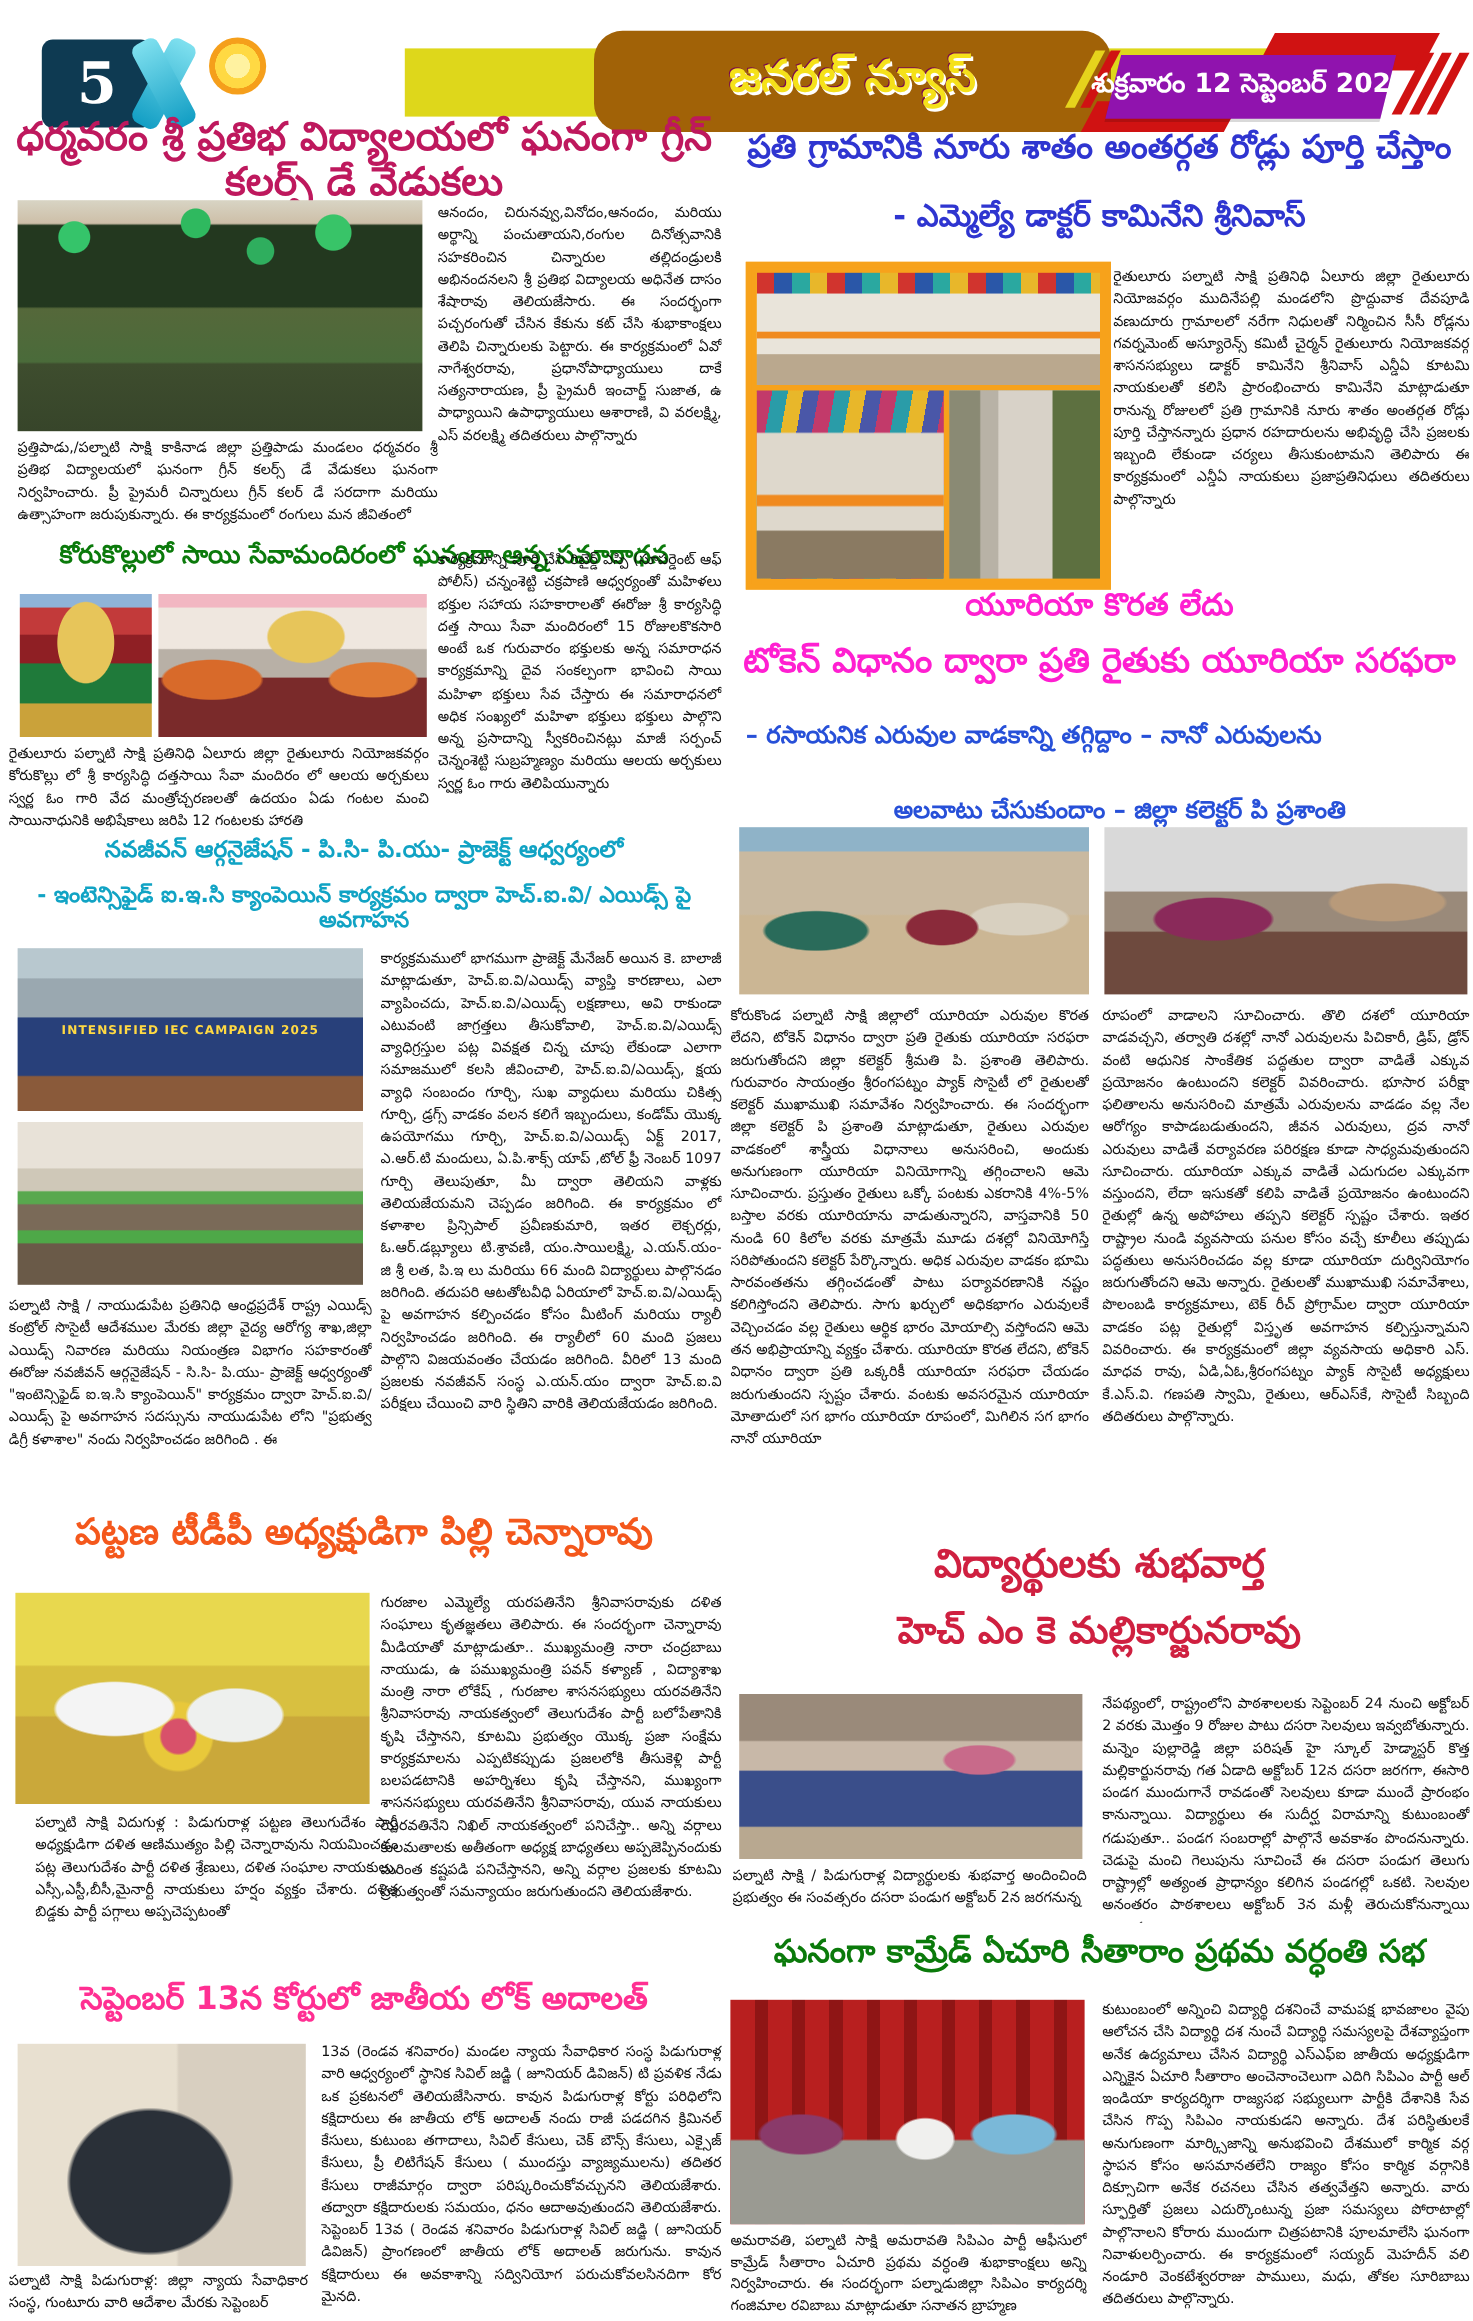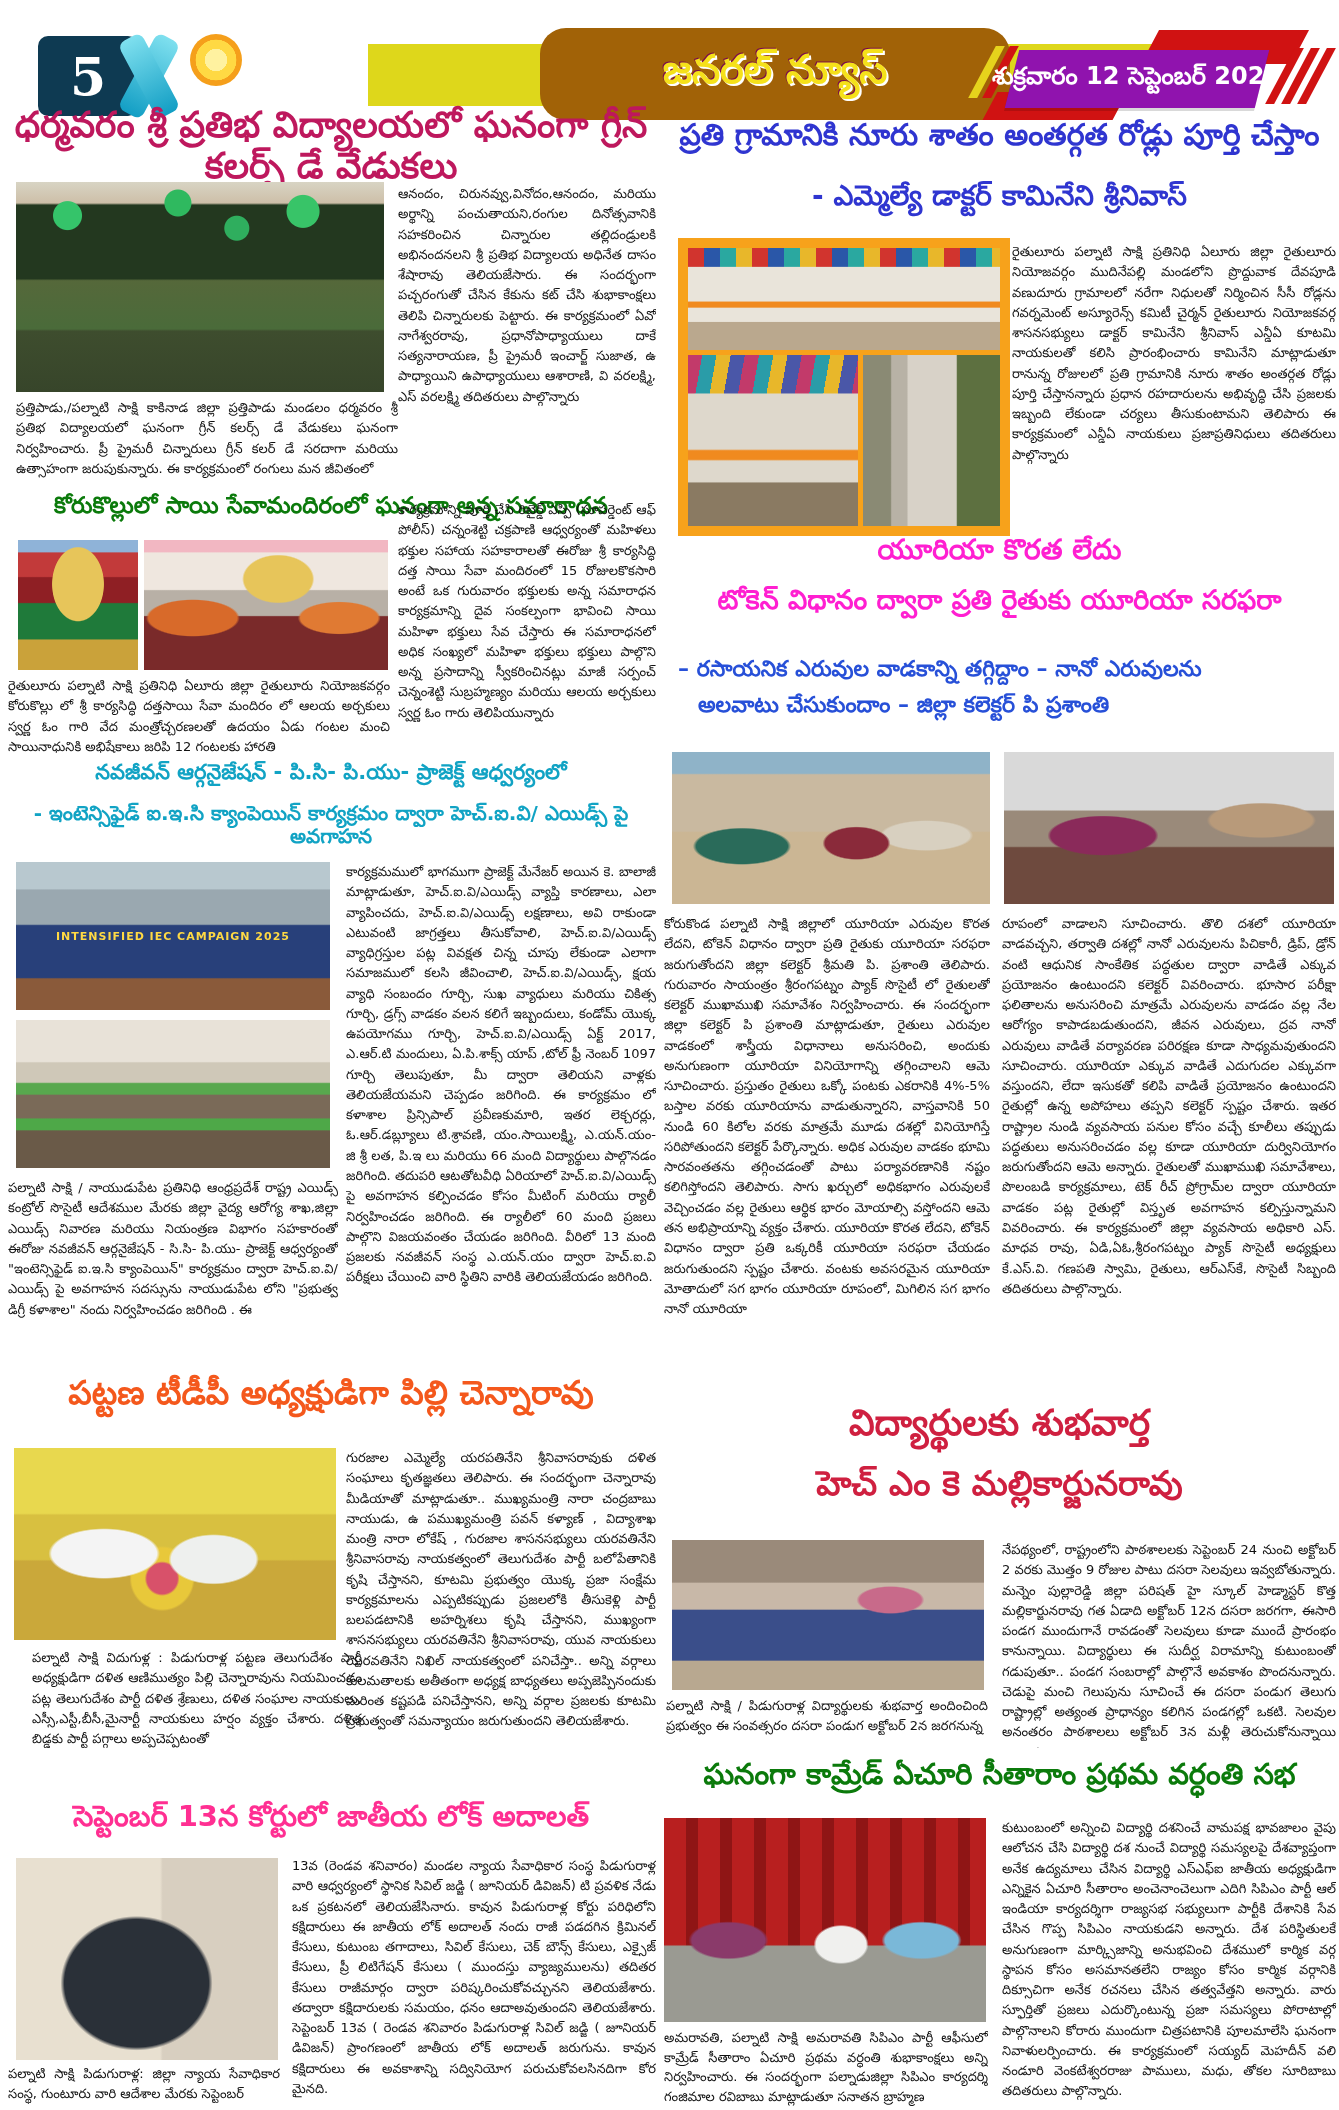--- a/index.html
+++ b/index.html
@@ -167,23 +167,23 @@
     <div class="abs mla-frame" style="left:678px;top:238px;width:322px;height:288px;">
       <div class="photo ph-mla-big" style="left:5px;top:5px;width:312px;height:102px;"></div>
       <div class="photo ph-mla-canopy" style="left:5px;top:112px;width:170px;height:171px;"></div>
       <div class="photo ph-mla-road" style="left:180px;top:112px;width:137px;height:171px;"></div>
     </div>
     <div class="abs bt" style="left:1012px;top:242px;width:324px;height:286px;">రైతులూరు పల్నాటి సాక్షి ప్రతినిధి  ఏలూరు జిల్లా రైతులూరు నియోజవర్గం ముదినేపల్లి మండలోని ప్రొద్దువాక దేవపూడి వణుదూరు గ్రామాలలో నరేగా నిధులతో నిర్మించిన సీసీ రోడ్లను గవర్నమెంట్ అస్యూరెన్స్ కమిటీ చైర్మన్ రైతులూరు నియోజకవర్గ శాసనసభ్యులు డాక్టర్ కామినేని శ్రీనివాస్ ఎన్డీఏ కూటమి నాయకులతో కలిసి ప్రారంభించారు కామినేని మాట్లాడుతూ రానున్న రోజులలో ప్రతి గ్రామానికి నూరు శాతం అంతర్గత రోడ్లు పూర్తి చేస్తానన్నారు ప్రధాన రహదారులను అభివృద్ధి చేసి ప్రజలకు ఇబ్బంది లేకుండా చర్యలు తీసుకుంటామని తెలిపారు ఈ కార్యక్రమంలో ఎన్డీఏ నాయకులు ప్రజాప్రతినిధులు తదితరులు పాల్గొన్నారు</div>
   </div>
 
   <div>
     <div class="abs hl" style="left:660px;top:534px;width:679px;height:42px;font-size:28px;color:#ff1fd1;">యూరియా కొరత లేదు</div>
-    <div class="abs hl" style="left:660px;top:584px;width:679px;height:46px;font-size:27px;color:#ff1fd1;">టోకెన్ విధానం ద్వారా ప్రతి రైతుకు యూరియా సరఫరా</div>
+    <div class="abs hl" style="left:660px;top:584px;width:679px;height:46px;font-size:31px;color:#ff1fd1;">టోకెన్ విధానం ద్వారా ప్రతి రైతుకు యూరియా సరఫరా</div>
     <div class="abs hl" style="left:660px;top:656px;width:640px;height:38px;font-size:22px;color:#2750d8;text-align:left;padding-left:18px;">– రసాయనిక ఎరువుల వాడకాన్ని తగ్గిద్దాం  –  నానో ఎరువులను</div>
-    <div class="abs hl" style="left:660px;top:692px;width:640px;height:38px;font-size:22px;color:#2750d8;text-align:left;padding-left:38px;">అలవాటు    చేసుకుందాం –  జిల్లా కలెక్టర్ పి ప్రశాంతి</div>
+    <div class="abs hl" style="left:660px;top:725px;width:640px;height:38px;font-size:22px;color:#2750d8;text-align:center;padding-left:38px;">అలవాటు    చేసుకుందాం –  జిల్లా కలెక్టర్ పి ప్రశాంతి</div>
     <div class="photo ph-street" style="left:672px;top:752px;width:318px;height:152px;"></div>
     <div class="photo ph-office" style="left:1004px;top:752px;width:330px;height:152px;"></div>
     <div class="abs bt" style="left:664px;top:914px;width:326px;height:486px;">కోరుకొండ పల్నాటి సాక్షి జిల్లాలో యూరియా ఎరువుల కొరత లేదని, టోకెన్ విధానం ద్వారా ప్రతి రైతుకు యూరియా సరఫరా జరుగుతోందని జిల్లా కలెక్టర్ శ్రీమతి పి. ప్రశాంతి తెలిపారు. గురువారం సాయంత్రం శ్రీరంగపట్నం ప్యాక్ సొసైటీ లో రైతులతో కలెక్టర్ ముఖాముఖి సమావేశం నిర్వహించారు. ఈ సందర్భంగా జిల్లా కలెక్టర్ పి ప్రశాంతి మాట్లాడుతూ,  రైతులు ఎరువుల వాడకంలో శాస్త్రీయ విధానాలు అనుసరించి, అందుకు అనుగుణంగా యూరియా వినియోగాన్ని తగ్గించాలని ఆమె సూచించారు. ప్రస్తుతం రైతులు ఒక్కో పంటకు ఎకరానికి 4%-5% బస్తాల వరకు యూరియాను వాడుతున్నారని, వాస్తవానికి 50 నుండి 60 కిలోల వరకు మాత్రమే మూడు దశల్లో వినియోగిస్తే సరిపోతుందని కలెక్టర్ పేర్కొన్నారు. అధిక ఎరువుల వాడకం భూమి సారవంతతను తగ్గించడంతో పాటు పర్యావరణానికి నష్టం కలిగిస్తోందని తెలిపారు. సాగు ఖర్చులో అధికభాగం ఎరువులకే వెచ్చించడం వల్ల రైతులు ఆర్థిక భారం మోయాల్సి వస్తోందని ఆమె తన అభిప్రాయాన్ని వ్యక్తం చేశారు. యూరియా కొరత లేదని, టోకెన్ విధానం ద్వారా ప్రతి ఒక్కరికీ యూరియా సరఫరా చేయడం జరుగుతుందని స్పష్టం చేశారు. వంటకు అవసరమైన యూరియా మోతాదులో సగ భాగం యూరియా రూపంలో, మిగిలిన సగ భాగం నానో యూరియా</div>
     <div class="abs bt" style="left:1002px;top:914px;width:334px;height:486px;">రూపంలో వాడాలని సూచించారు. తొలి దశలో యూరియా వాడవచ్చని, తర్వాతి దశల్లో నానో ఎరువులను పిచికారీ, డ్రిప్, డ్రోన్ వంటి ఆధునిక సాంకేతిక పద్ధతుల ద్వారా వాడితే ఎక్కువ ప్రయోజనం ఉంటుందని కలెక్టర్ వివరించారు. భూసార పరీక్షా ఫలితాలను అనుసరించి మాత్రమే ఎరువులను వాడడం వల్ల నేల ఆరోగ్యం కాపాడబడుతుందని, జీవన ఎరువులు, ద్రవ నానో ఎరువులు వాడితే వర్యావరణ పరిరక్షణ కూడా సాధ్యమవుతుందని సూచించారు. యూరియా ఎక్కువ వాడితే ఎదుగుదల ఎక్కువగా వస్తుందని, లేదా ఇసుకతో కలిపి వాడితే ప్రయోజనం ఉంటుందని రైతుల్లో ఉన్న అపోహలు తప్పని కలెక్టర్ స్పష్టం చేశారు. ఇతర రాష్ట్రాల నుండి వ్యవసాయ పనుల కోసం వచ్చే కూలీలు తప్పుడు పద్ధతులు అనుసరించడం వల్ల కూడా యూరియా దుర్వినియోగం జరుగుతోందని ఆమె అన్నారు. రైతులతో ముఖాముఖి సమావేశాలు, పొలంబడి కార్యక్రమాలు, టెక్ రీచ్ ప్రోగ్రామ్‌ల ద్వారా యూరియా వాడకం పట్ల రైతుల్లో విస్తృత అవగాహన కల్పిస్తున్నామని వివరించారు. ఈ కార్యక్రమంలో జిల్లా వ్యవసాయ అధికారి ఎస్. మాధవ రావు, ఏడి,ఏఓ,శ్రీరంగపట్నం ప్యాక్ సొసైటీ అధ్యక్షులు కే.ఎస్.వి. గణపతి స్వామి, రైతులు, ఆర్ఎస్‌కే, సొసైటీ సిబ్బంది తదితరులు పాల్గొన్నారు.</div>
   </div>
 
   <div>
     <div class="abs hl" style="left:660px;top:1402px;width:679px;height:54px;font-size:36px;color:#cf2040;">విద్యార్థులకు శుభవార్త</div>
     <div class="abs hl" style="left:660px;top:1464px;width:679px;height:56px;font-size:34px;color:#cf2040;">హెచ్ ఎం  కె మల్లికార్జునరావు</div>
     <div class="photo ph-kids" style="left:672px;top:1540px;width:312px;height:150px;"></div>

